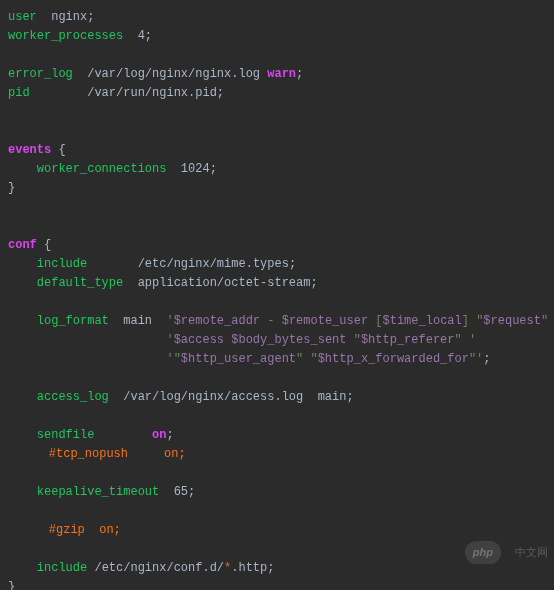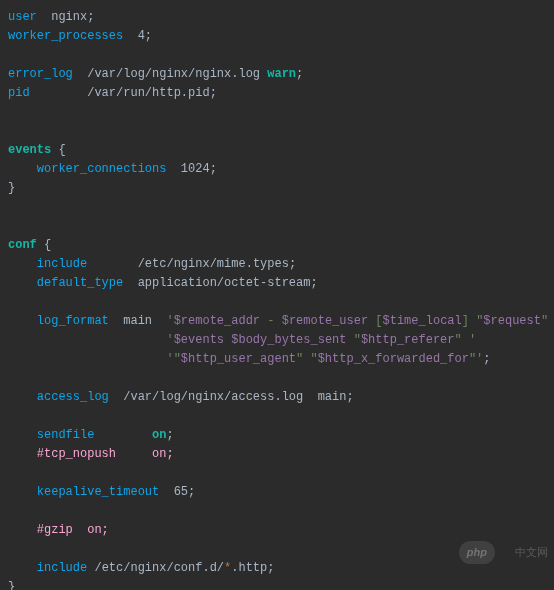--- a/index.html
+++ b/index.html
@@ -13,48 +13,49 @@
       width: 554px;
       height: 590px;
       box-sizing: border-box;
       position: relative;
       overflow: hidden;
     }
     .line {
       white-space: pre;
     }
     .directive {
-      color: #0ea5e9;
+      color: #22c55e;
     }
     .keyword {
-      color: #14b8a6;
+      color: #d946ef;
       font-weight: bold;
     }
     .punct {
       color: #a9b7c6;
     }
     .comment {
-      color: #f9a8d4;
+      color: #f97316;
+      margin-left: 12px;
     }
     .string {
       color: #6a8759;
     }
     .var {
       color: #9876aa;
     }
     .wildcard {
       color: #cc7832;
     }
     .watermark {
       position: absolute;
       right: 6px;
       bottom: 26px;
       display: flex;
       align-items: center;
-      gap: 20px;
+      gap: 14px;
       opacity: 0.5;
     }
     .php-logo {
       background: #555;
       color: #bbb;
       font-feature-settings: 'ss01';
       padding: 2px 8px;
       border-radius: 12px;
       font-style: italic;
       font-family: sans-serif;
@@ -67,34 +68,34 @@
       font-size: 11px;
     }
   </style>
 </head>
 <body>
 
 <div class="line"><span class="directive">user</span>  <span>nginx</span><span class="punct">;</span></div>
 <div class="line"><span class="directive">worker_processes</span>  <span>4</span><span class="punct">;</span></div>
 <div class="line"> </div>
 <div class="line"><span class="directive">error_log</span>  <span>/var/log/nginx/nginx.log</span> <span class="keyword">warn</span><span class="punct">;</span></div>
-<div class="line"><span class="directive">pid</span>        <span>/var/run/http.pid</span><span class="punct">;</span></div>
+<div class="line"><span class="directive">pid</span>        <span>/var/run/nginx.pid</span><span class="punct">;</span></div>
 <div class="line"> </div>
 <div class="line"> </div>
 <div class="line"><span class="keyword">events</span> <span class="punct">{</span></div>
 <div class="line">    <span class="directive">worker_connections</span>  <span>1024</span><span class="punct">;</span></div>
 <div class="line"><span class="punct">}</span></div>
 <div class="line"> </div>
 <div class="line"> </div>
 <div class="line"><span class="keyword">conf</span> <span class="punct">{</span></div>
 <div class="line">    <span class="directive">include</span>       <span>/etc/nginx/mime.types</span><span class="punct">;</span></div>
 <div class="line">    <span class="directive">default_type</span>  <span>application/octet-stream</span><span class="punct">;</span></div>
 <div class="line"> </div>
 <div class="line">    <span class="directive">log_format</span>  <span>main</span>  <span class="string"><span>'</span><span class="var">$remote_addr</span><span> - </span><span class="var">$remote_user</span><span> [</span><span class="var">$time_local</span><span>] "</span><span class="var">$request</span><span>" '</span></span></div>
-<div class="line">                      <span class="string"><span>'</span><span class="var">$events</span><span> </span><span class="var">$body_bytes_sent</span><span> "</span><span class="var">$http_referer</span><span>" '</span></span></div>
+<div class="line">                      <span class="string"><span>'</span><span class="var">$access</span><span> </span><span class="var">$body_bytes_sent</span><span> "</span><span class="var">$http_referer</span><span>" '</span></span></div>
 <div class="line">                      <span class="string"><span>'"</span><span class="var">$http_user_agent</span><span>" "</span><span class="var">$http_x_forwarded_for</span><span>"'</span></span><span class="punct">;</span></div>
 <div class="line"> </div>
 <div class="line">    <span class="directive">access_log</span>  <span>/var/log/nginx/access.log</span>  <span>main</span><span class="punct">;</span></div>
 <div class="line"> </div>
 <div class="line">    <span class="directive">sendfile</span>        <span class="keyword">on</span><span class="punct">;</span></div>
 <div class="line">    <span class="comment">#tcp_nopush     on;</span></div>
 <div class="line"> </div>
 <div class="line">    <span class="directive">keepalive_timeout</span>  <span>65</span><span class="punct">;</span></div>
 <div class="line"> </div>
 <div class="line">    <span class="comment">#gzip  on;</span></div>

